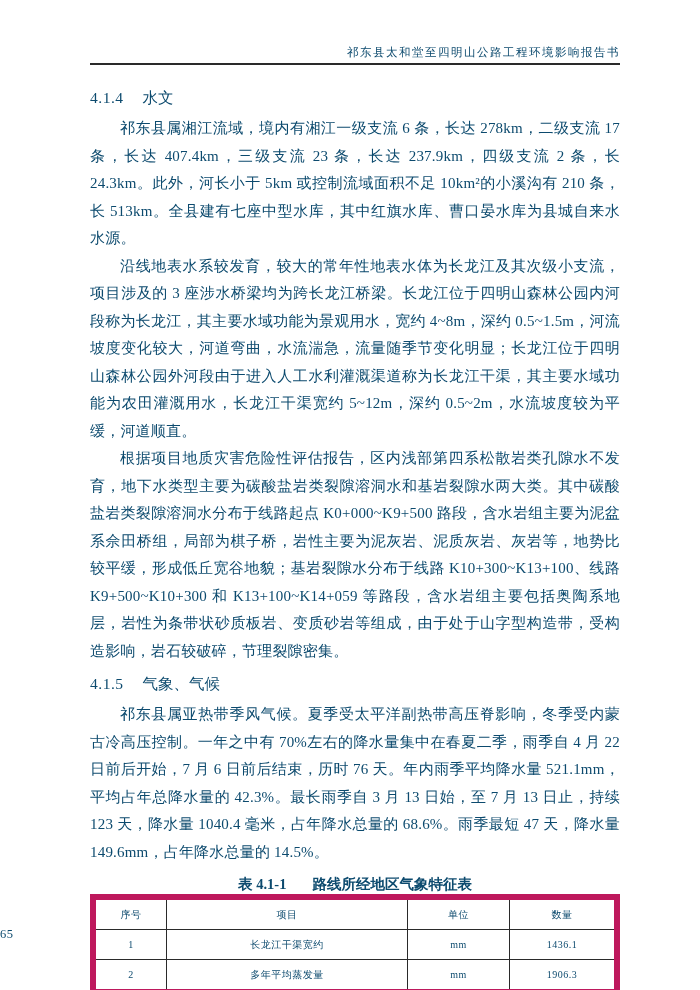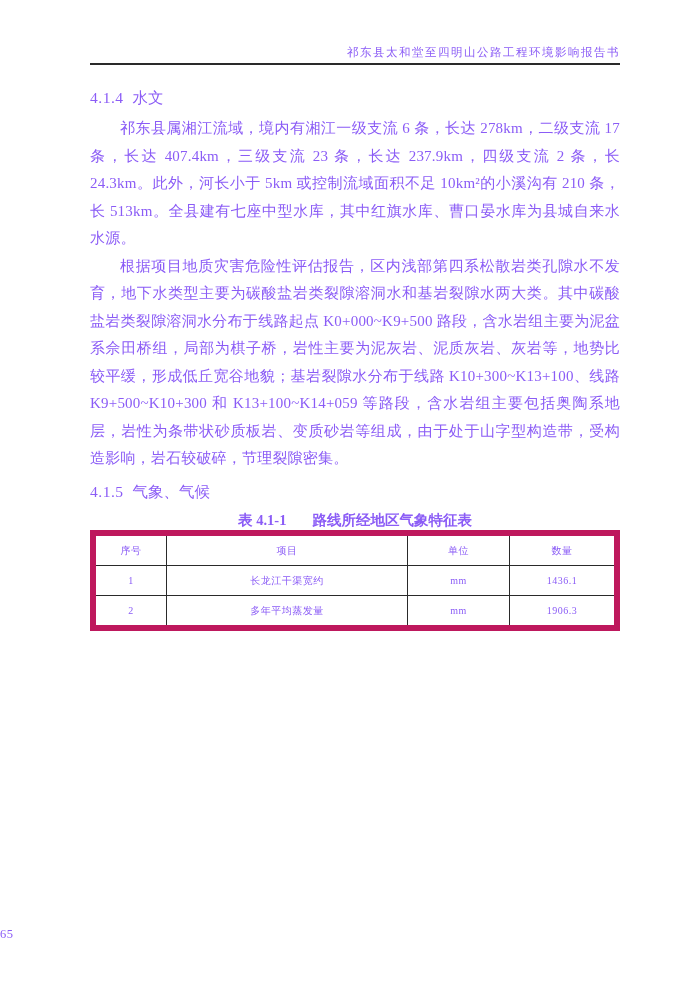--- a/index.html
+++ b/index.html
@@ -6,21 +6,21 @@
     margin: 0;
     padding: 0;
     background: #ffffff;
   }
   .page {
     position: relative;
     width: 700px;
     height: 990px;
     background: #ffffff;
     font-family: "Liberation Serif", "DejaVu Serif", serif;
-    color: #8b5cf6;
+    color: #0c4a6e;
     overflow: hidden;
   }
   .page-header {
     margin: 0 80px 0 90px;
     padding-top: 45px;
     padding-bottom: 3px;
     border-bottom: 2px solid #2a2a2a;
     text-align: right;
     font-size: 11.5px;
     letter-spacing: 1.5px;
@@ -29,21 +29,21 @@
   .content {
     margin: 0 80px 0 90px;
   }
   .sec-heading {
     margin: 23px 0 7px 0;
     font-size: 15.5px;
     font-weight: normal;
     line-height: 20px;
   }
   .sec-heading .sec-num {
-    margin-right: 9px;
+    margin-right: 19px;
     letter-spacing: 0.5px;
   }
   .sec-heading.second {
     margin-top: 9px;
   }
   .body-para {
     margin: 0;
     font-size: 15px;
     line-height: 27.5px;
     text-align: justify;
@@ -100,26 +100,28 @@
     <span>祁东县太和堂至四明山公路工程环境影响报告书</span>
   </div>
 
   <div class="content">
 
     <h2 class="sec-heading">
       <span class="sec-num">4.1.4</span><span>水文</span>
     </h2>
 
     <p class="body-para">祁东县属湘江流域，境内有湘江一级支流 6 条，长达 278km，二级支流 17 条，长达 407.4km，三级支流 23 条，长达 237.9km，四级支流 2 条，长 24.3km。此外，河长小于 5km 或控制流域面积不足 10km²的小溪沟有 210 条，长 513km。全县建有七座中型水库，其中红旗水库、曹口晏水库为县城自来水水源。</p>
+    <p class="body-para">沿线地表水系较发育，较大的常年性地表水体为长龙江及其次级小支流，项目涉及的 3 座涉水桥梁均为跨长龙江桥梁。长龙江位于四明山森林公园内河段称为长龙江，其主要水域功能为景观用水，宽约 4~8m，深约 0.5~1.5m，河流坡度变化较大，河道弯曲，水流湍急，流量随季节变化明显；长龙江位于四明山森林公园外河段由于进入人工水利灌溉渠道称为长龙江干渠，其主要水域功能为农田灌溉用水，长龙江干渠宽约 5~12m，深约 0.5~2m，水流坡度较为平缓，河道顺直。</p>
     <p class="body-para">根据项目地质灾害危险性评估报告，区内浅部第四系松散岩类孔隙水不发育，地下水类型主要为碳酸盐岩类裂隙溶洞水和基岩裂隙水两大类。其中碳酸盐岩类裂隙溶洞水分布于线路起点 K0+000~K9+500 路段，含水岩组主要为泥盆系佘田桥组，局部为棋子桥，岩性主要为泥灰岩、泥质灰岩、灰岩等，地势比较平缓，形成低丘宽谷地貌；基岩裂隙水分布于线路 K10+300~K13+100、线路 K9+500~K10+300 和 K13+100~K14+059 等路段，含水岩组主要包括奥陶系地层，岩性为条带状砂质板岩、变质砂岩等组成，由于处于山字型构造带，受构造影响，岩石较破碎，节理裂隙密集。</p>
 
     <h2 class="sec-heading second">
       <span class="sec-num">4.1.5</span><span>气象、气候</span>
     </h2>
 
+    <p class="body-para">祁东县属亚热带季风气候。夏季受太平洋副热带高压脊影响，冬季受内蒙古冷高压控制。一年之中有 70%左右的降水量集中在春夏二季，雨季自 4 月 22 日前后开始，7 月 6 日前后结束，历时 76 天。年内雨季平均降水量 521.1mm，平均占年总降水量的 42.3%。最长雨季自 3 月 13 日始，至 7 月 13 日止，持续 123 天，降水量 1040.4 毫米，占年降水总量的 68.6%。雨季最短 47 天，降水量 149.6mm，占年降水总量的 14.5%。</p>
 
     <div class="table-caption">
       <span class="cap-label">表 4.1-1</span><span>路线所经地区气象特征表</span>
     </div>
 
     <table class="weather-table">
       <colgroup>
         <col class="c-no">
           <col class="c-item">
           <col class="c-unit">

